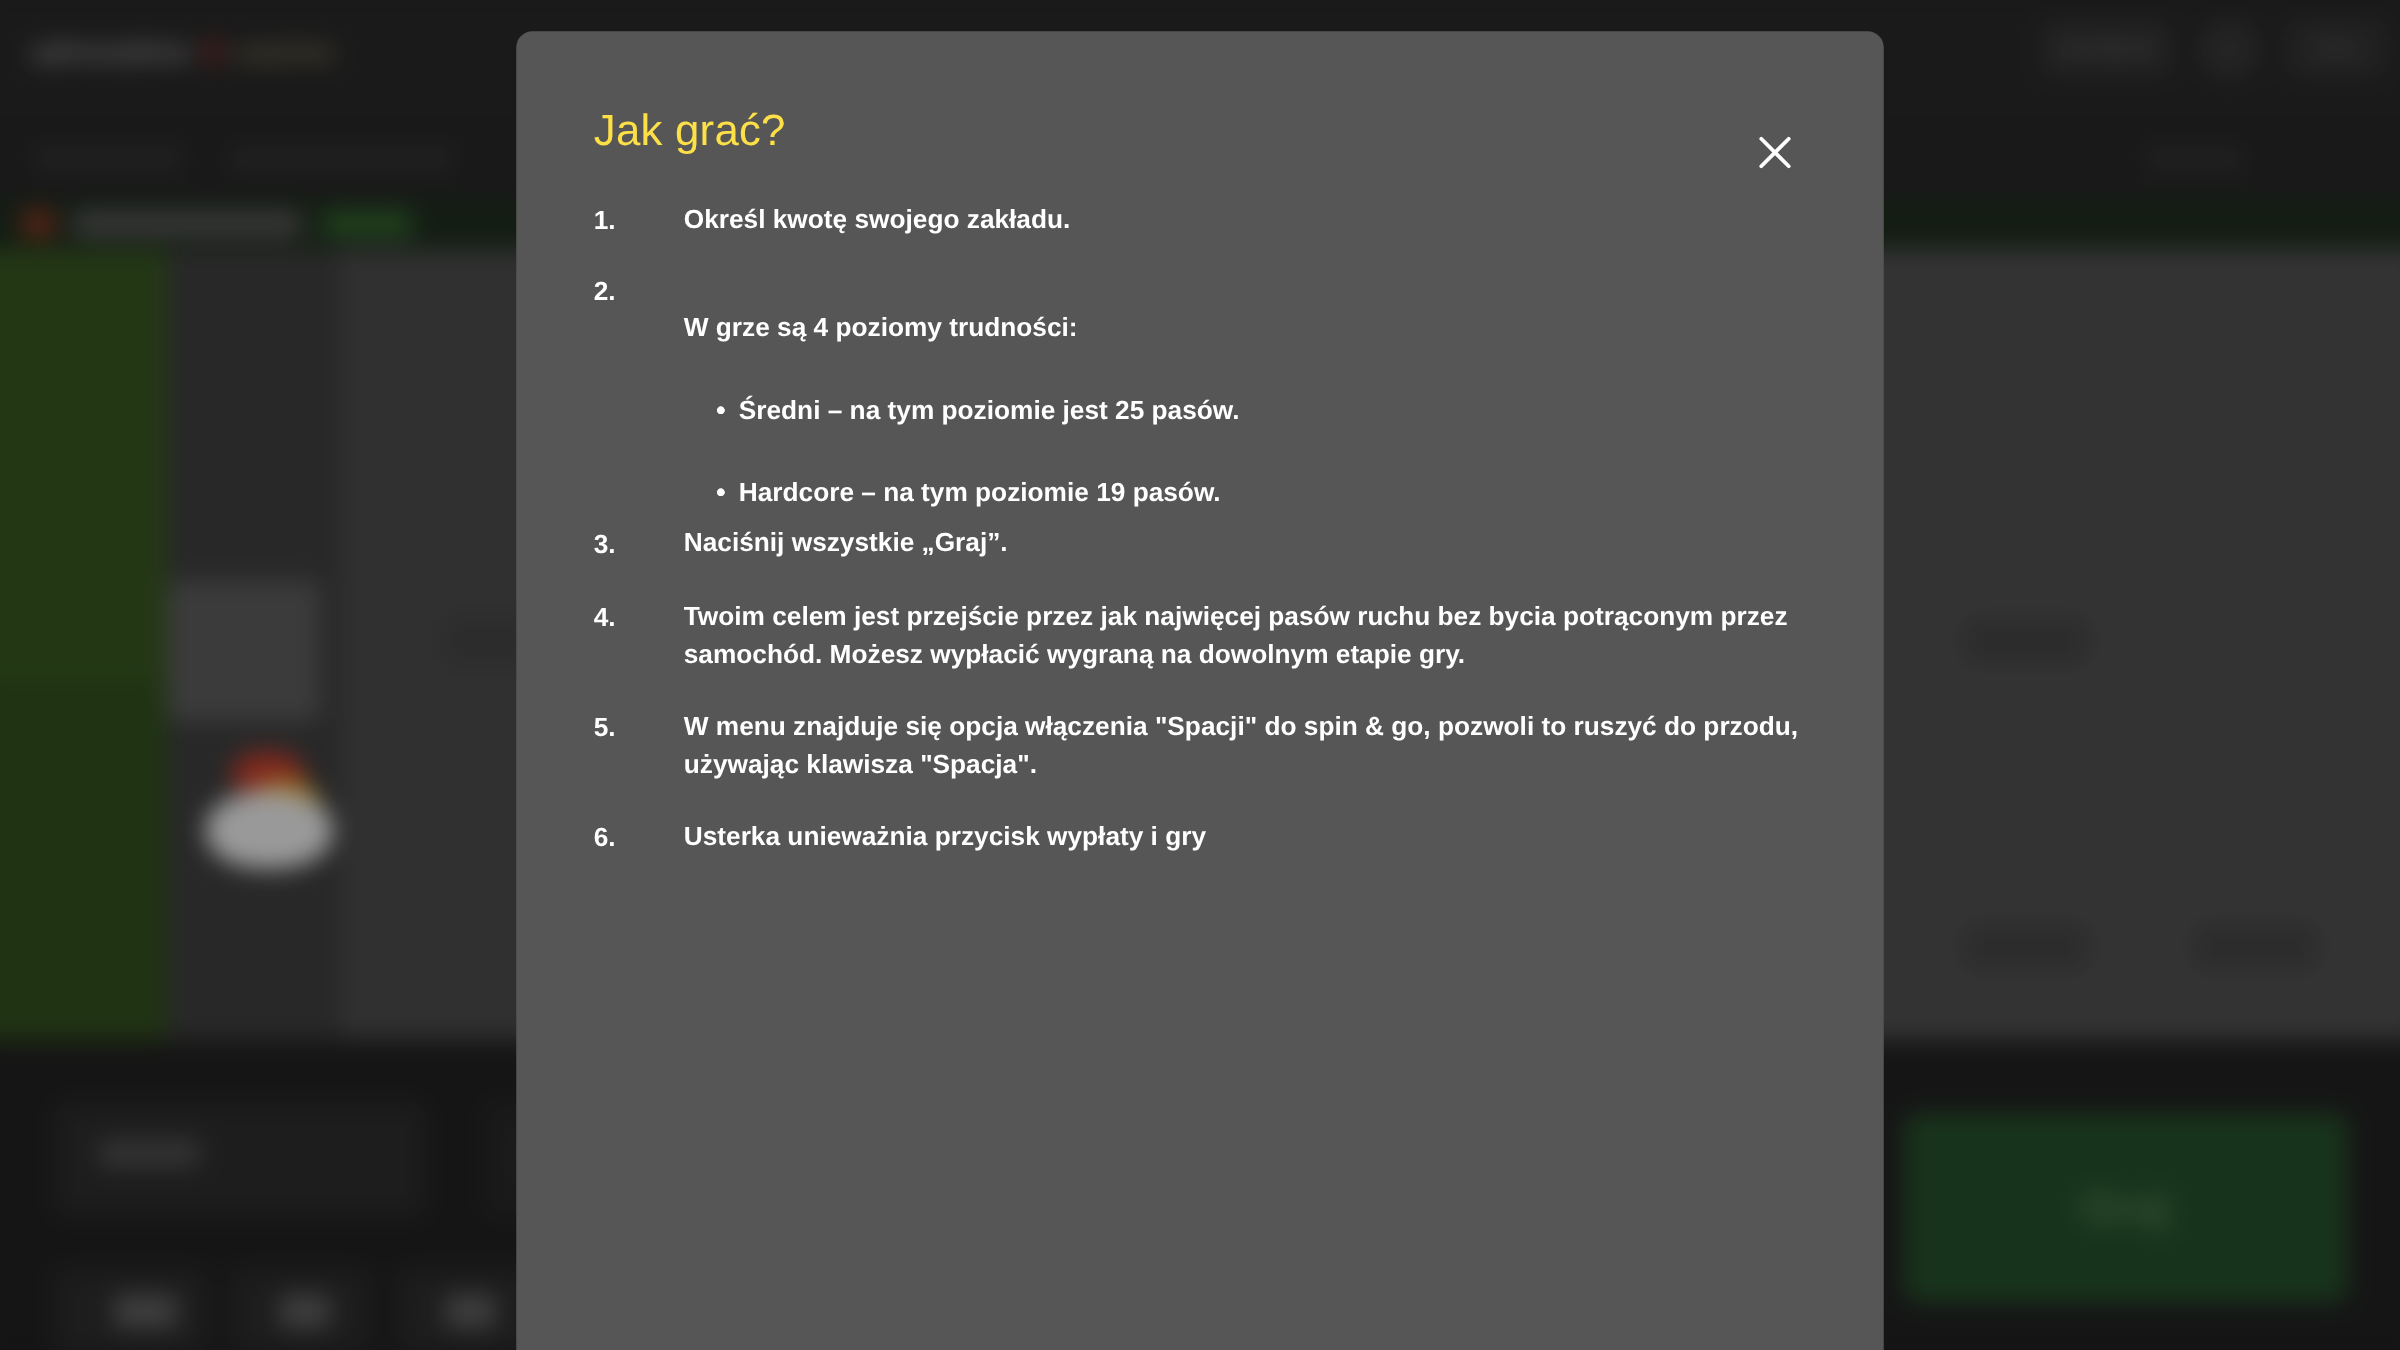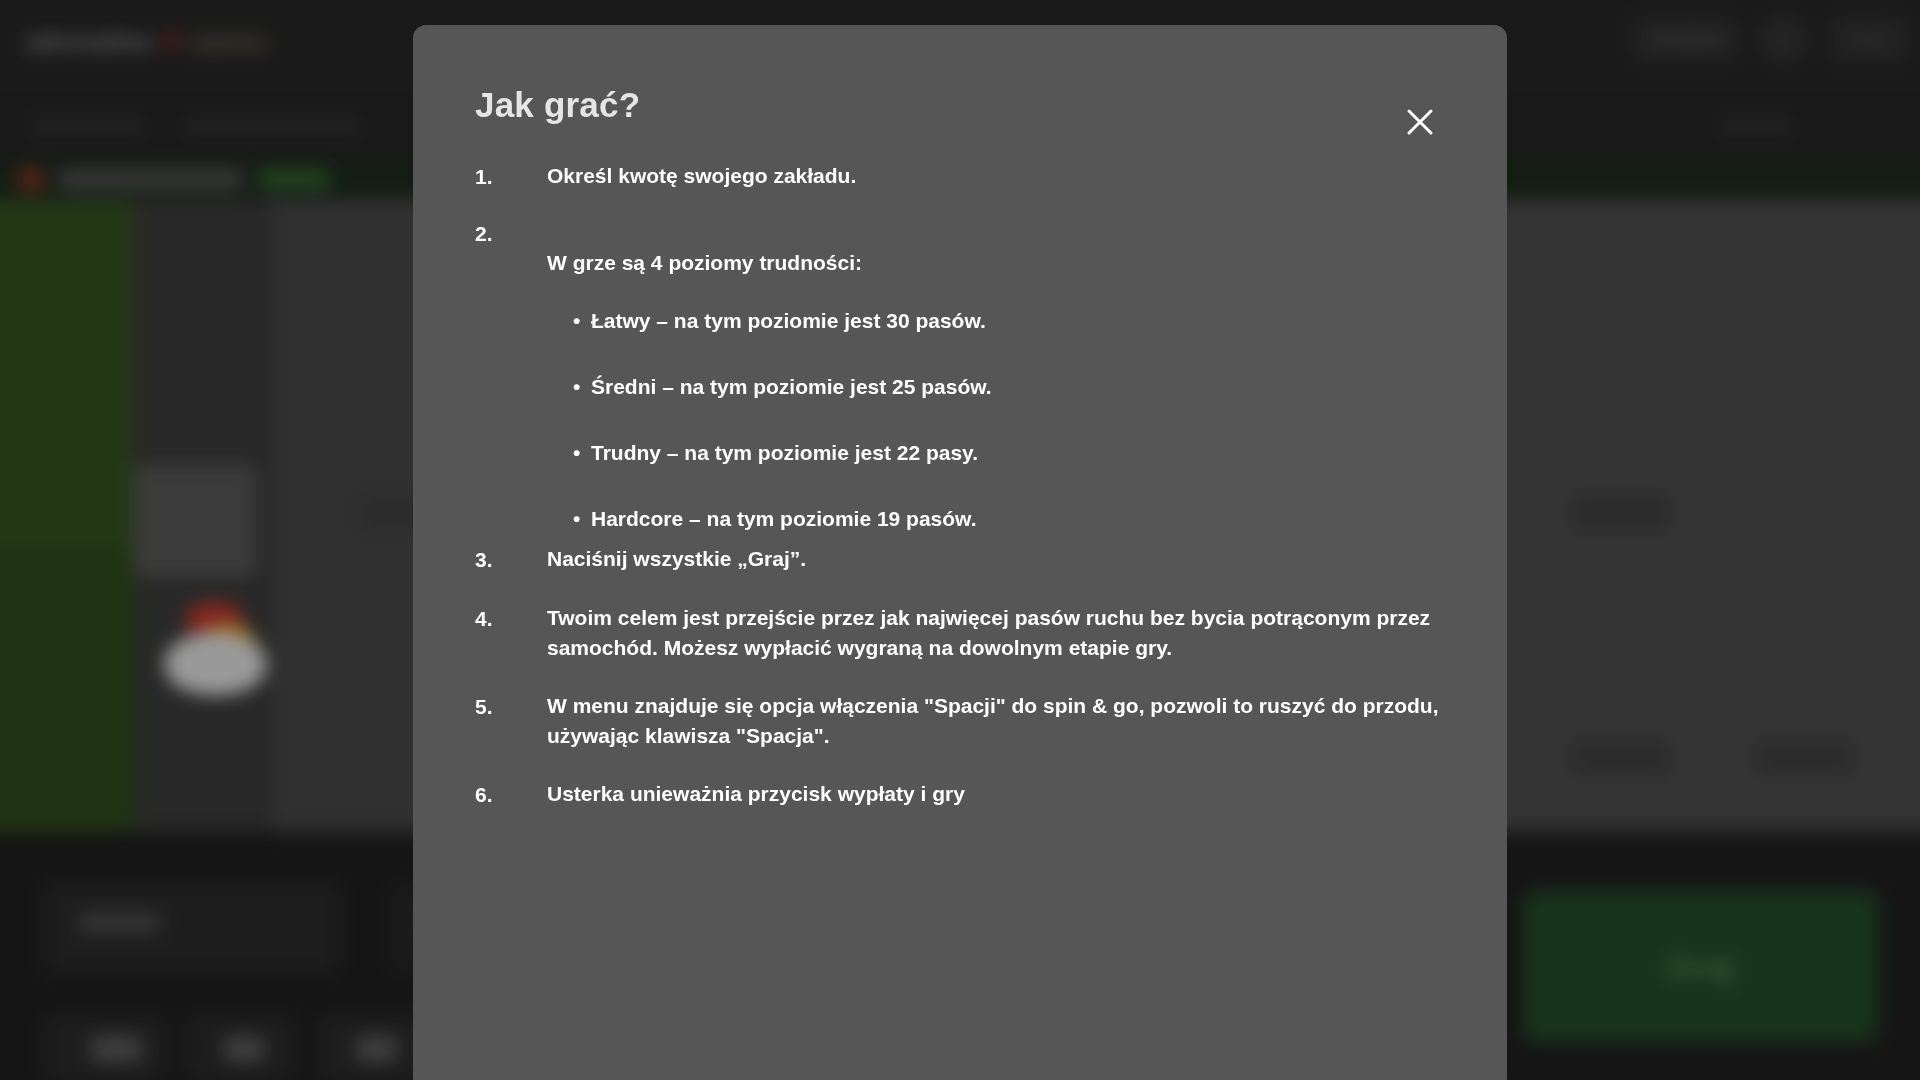--- a/index.html
+++ b/index.html
@@ -174,22 +174,22 @@
     overflow: hidden;
   }
 
   .modal-header {
     position: relative;
     padding: 60px 54px 0 62px;
     height: 136px;
   }
   .modal-title {
     font-size: 35px;
-    font-weight: 700;
-    color: #e5e5e5;
+    font-weight: 400;
+    color: #fde047;
     letter-spacing: .2px;
   }
   .modal-close {
     position: absolute;
     right: 70px; top: 80px;
     width: 34px; height: 34px;
     cursor: pointer;
     display: flex; align-items: center; justify-content: center;
   }
   .modal-close svg { display: block; }
@@ -366,29 +366,27 @@
         </div>
       </li>
 
       <li class="step step-2">
         <span class="step-num">2.</span>
         <div class="step-body">
           <p class="sub-heading">W grze są 4 poziomy trudności:</p>
           <ul class="levels">
             <li>
               <span class="dot">•</span>
-              <span>Łatwy – na tym poziomie jest 30 pasów.</span>
             </li>
             <li>
               <span class="dot">•</span>
               <span>Średni – na tym poziomie jest 25 pasów.</span>
             </li>
             <li>
               <span class="dot">•</span>
-              <span>Trudny – na tym poziomie jest 22 pasy.</span>
             </li>
             <li>
               <span class="dot">•</span>
               <span>Hardcore – na tym poziomie 19 pasów.</span>
             </li>
           </ul>
         </div>
       </li>
 
       <li class="step step-3">

